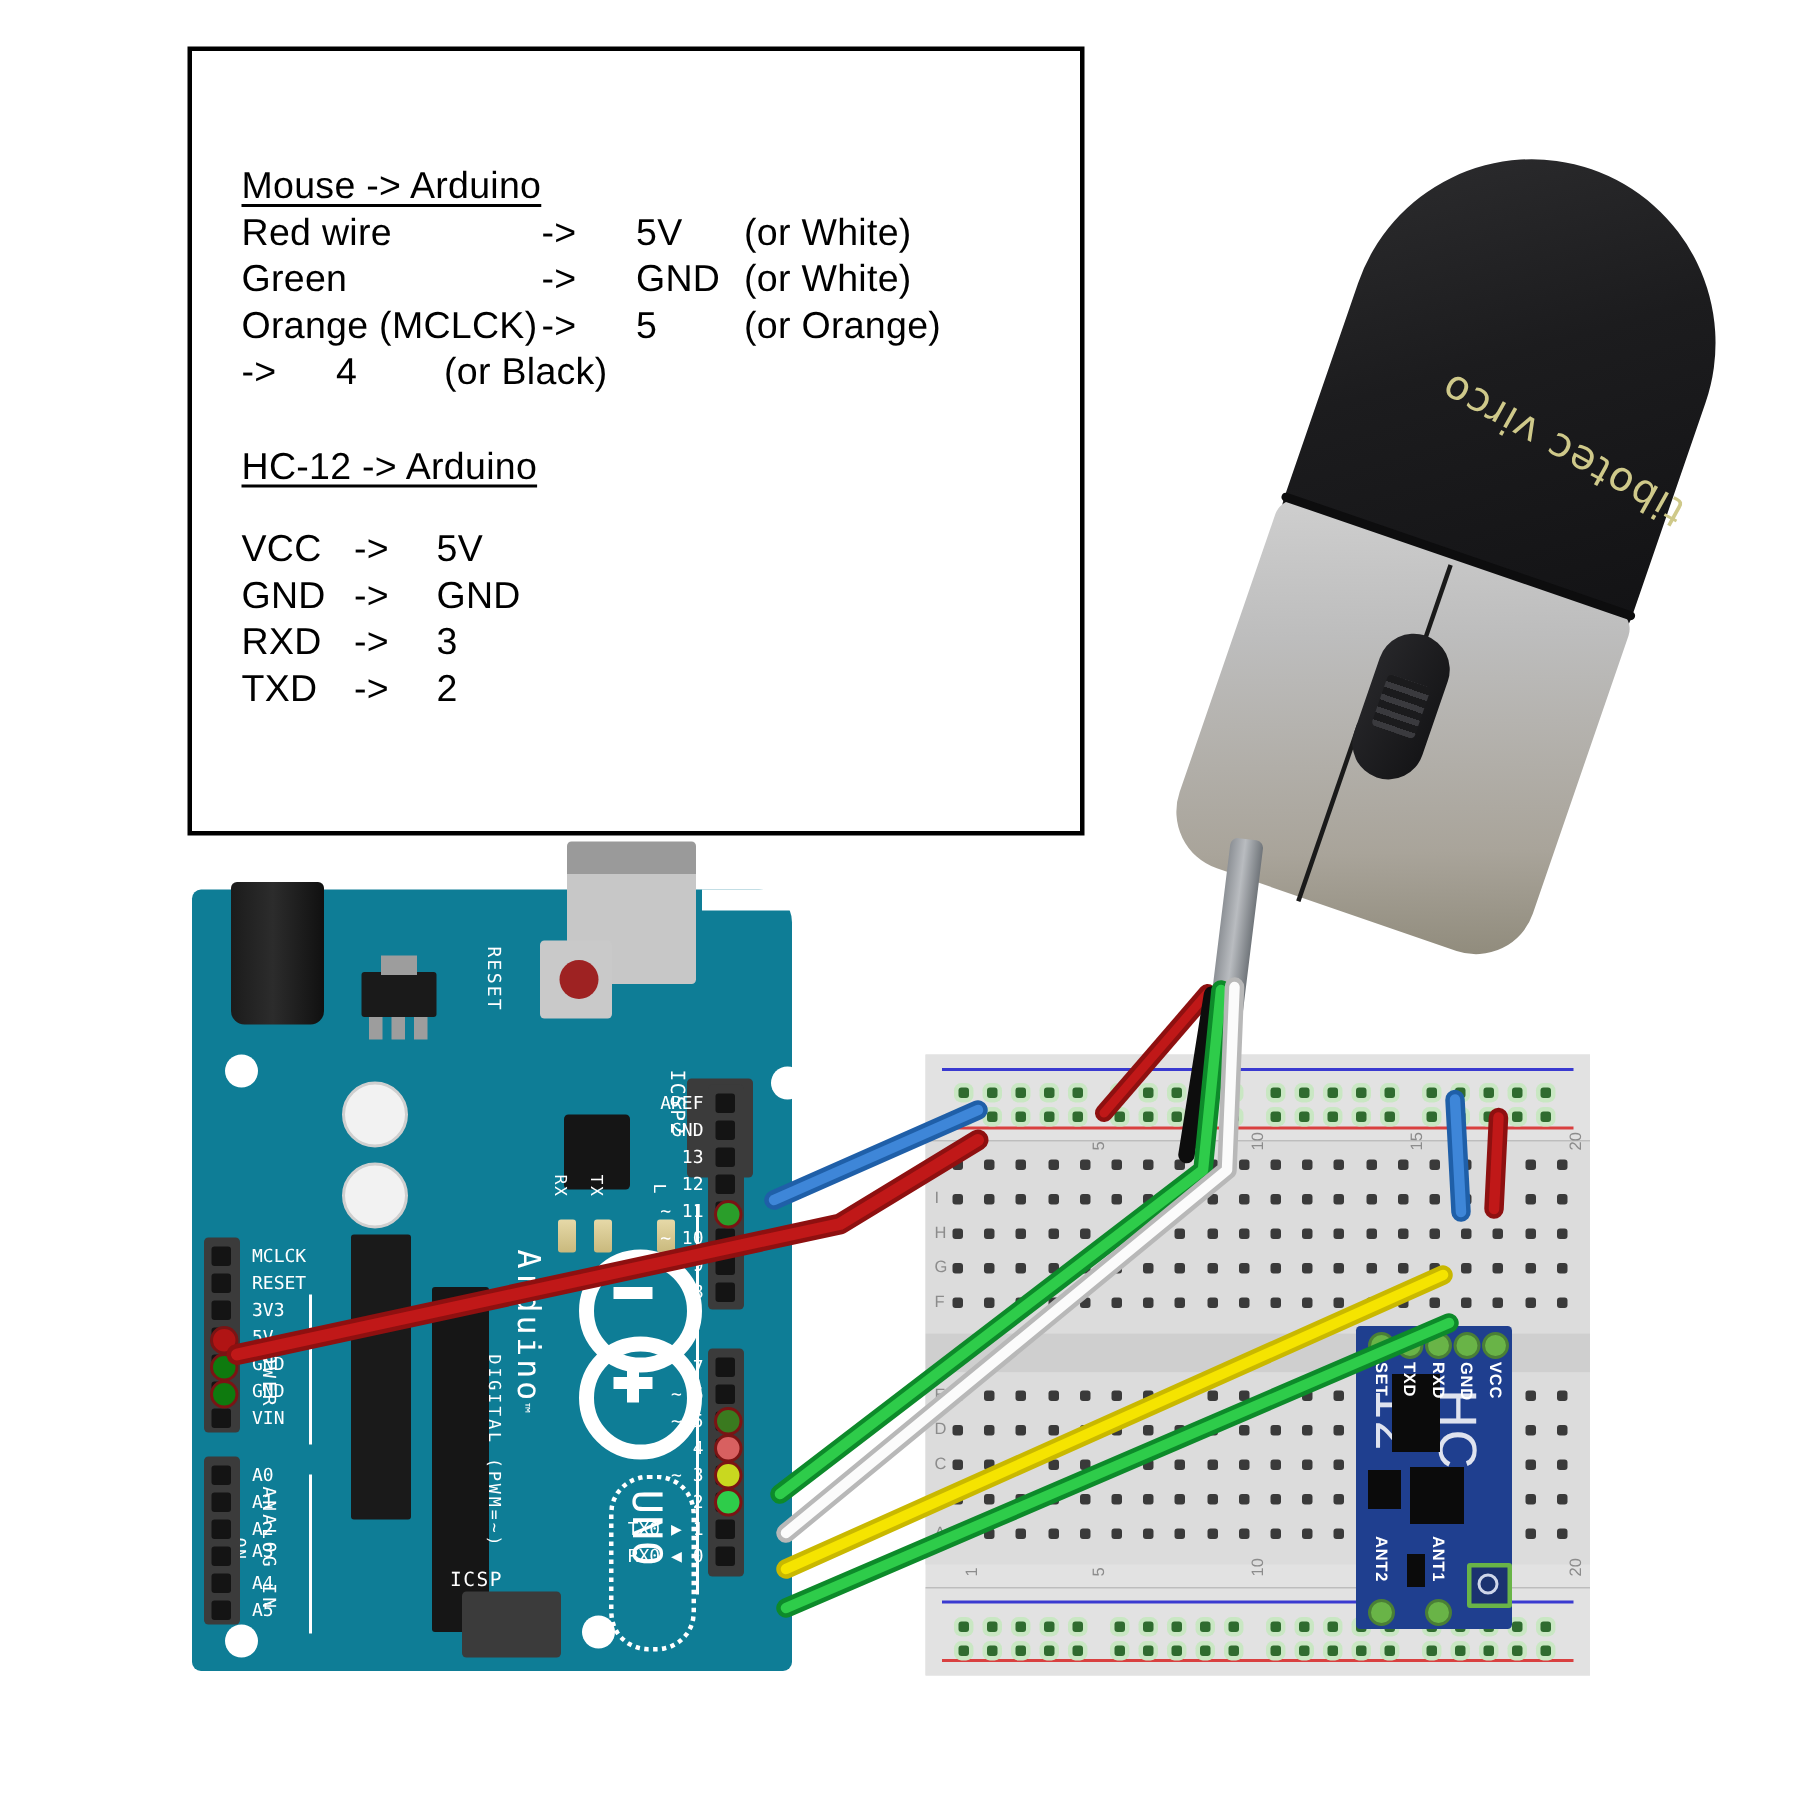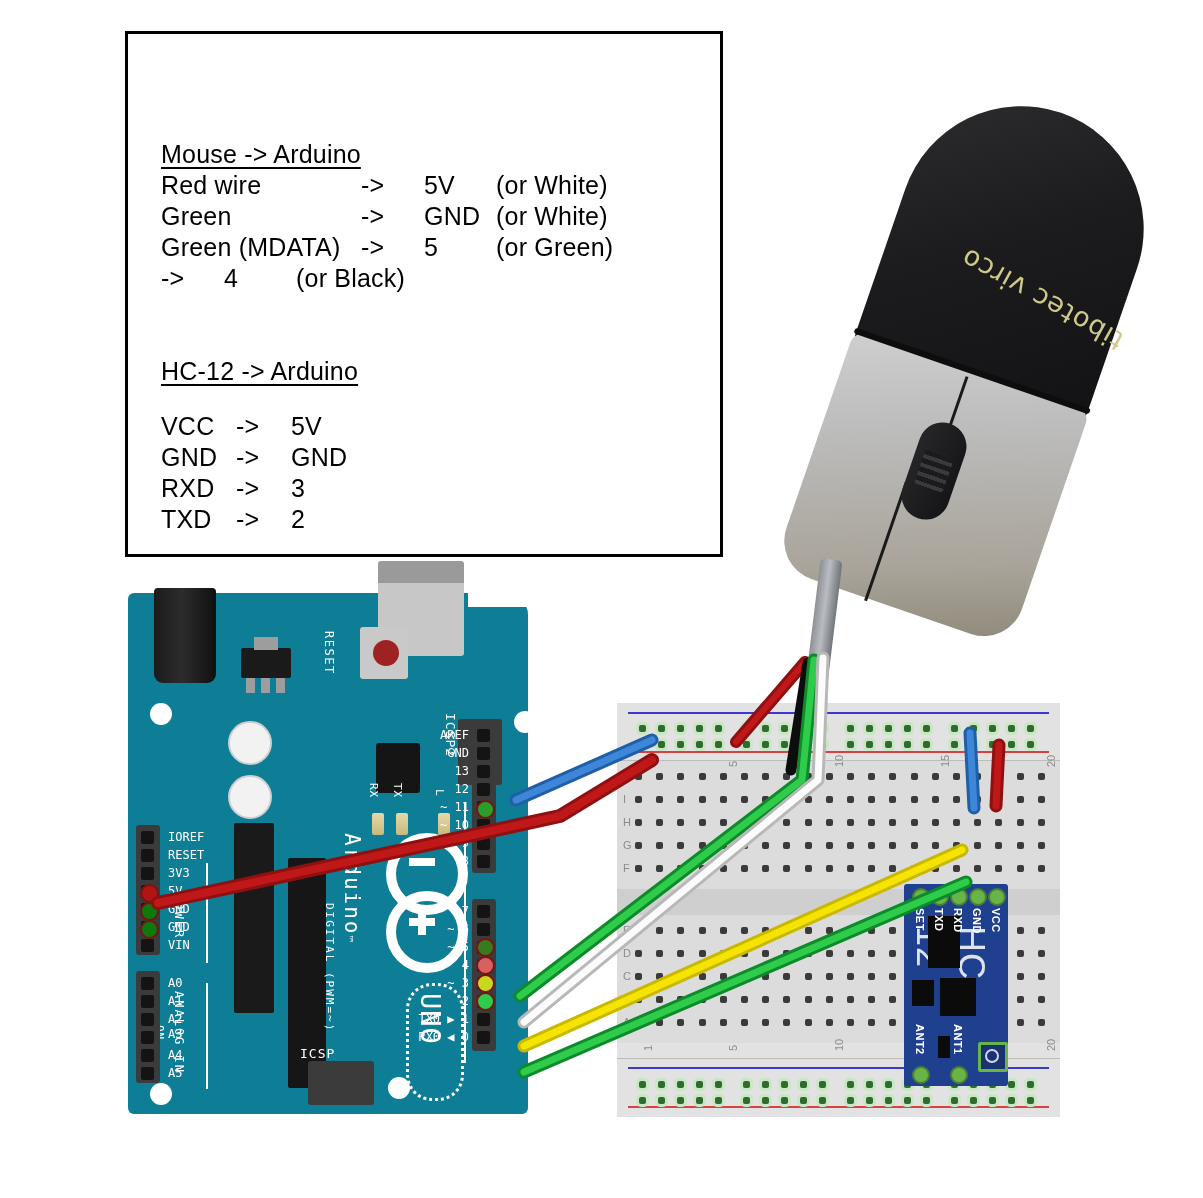--- a/index.html
+++ b/index.html
@@ -6,21 +6,21 @@
   body{width:1203px;height:1198px;position:relative;overflow:hidden;
        font-family:"Liberation Sans",sans-serif;}
 
   
   #legend-box{position:absolute;left:125px;top:31px;width:598px;height:526px;
       background:#ffffff;border:3px solid #000;box-sizing:border-box;}
   #legend-inner{position:absolute;left:33px;top:42px;width:540px;}
   .legend-title{font-size:25px;font-weight:bold;color:#000;
       text-decoration:underline;text-underline-offset:4px;letter-spacing:.2px;}
   .legend-sub{font-size:25px;color:#000;text-decoration:underline;
-      text-underline-offset:4px;margin-top:30px;letter-spacing:.2px;}
+      text-underline-offset:4px;letter-spacing:.2px;}
   .legend-row{font-size:25px;color:#000;display:flex;margin-top:2px;letter-spacing:.2px;}
   .lc1{width:200px;flex:none;}
   .lc2{width:63px;flex:none;}
   .lc3{width:72px;flex:none;}
   .lc4{flex:none;}
   .hc-row{font-size:25px;color:#000;display:flex;margin-top:2px;letter-spacing:.2px;}
   .hc1{width:75px;flex:none;}
   .hc2{width:55px;flex:none;}
   .gap-lg{height:34px;}
   .gap-md{height:24px;}
@@ -158,24 +158,24 @@
       <span class="lc3">5V</span>
       <span class="lc4">(or White)</span>
     </div>
     <div class="legend-row">
       <span class="lc1">Green</span>
       <span class="lc2">-&gt;</span>
       <span class="lc3">GND</span>
       <span class="lc4">(or White)</span>
     </div>
     <div class="legend-row">
-      <span class="lc1">Green (MDATA)</span>
+      <span class="lc1">Orange (MCLCK)</span>
       <span class="lc2">-&gt;</span>
       <span class="lc3">5</span>
-      <span class="lc4">(or Green)</span>
+      <span class="lc4">(or Orange)</span>
     </div>
     <div class="legend-row">
       <span class="lc2">-&gt;</span>
       <span class="lc3">4</span>
       <span class="lc4">(or Black)</span>
     </div>
     <div class="gap-lg"></div>
     <div class="legend-sub">HC-12 -&gt; Arduino</div>
     <div class="gap-md"></div>
     <div class="hc-row">
@@ -586,21 +586,21 @@
 
   <div class="hdr" style="left:344px;top:306px;width:24px;height:152px;"></div>
 
   <div class="vlbl" style="left:58px;top:300px;">POWER</div>
   <div class="vlbl" style="left:58px;top:398px;">ANALOG IN</div>
   <div class="vlbl" style="left:208px;top:310px;font-size:11px;">DIGITAL  (PWM=~)</div>
   <div class="wline" style="left:78px;top:270px;height:100px;"></div>
   <div class="wline" style="left:78px;top:390px;height:106px;"></div>
   <div class="wline" style="left:336px;top:210px;height:260px;"></div>
 <div class="pin" style="left:13px;top:238px;"></div>
-    <div class="pinlbl" style="left:40px;top:237px;">IOREF</div>
+    <div class="pinlbl" style="left:40px;top:237px;">MCLCK</div>
     <div class="pin" style="left:13px;top:256px;"></div>
     <div class="pinlbl" style="left:40px;top:255px;">RESET</div>
     <div class="pin" style="left:13px;top:274px;"></div>
     <div class="pinlbl" style="left:40px;top:273px;">3V3</div>
     <div class="pin" style="left:13px;top:292px;"></div>
     <div class="pinlbl" style="left:40px;top:291px;">5V</div>
     <div class="pin" style="left:13px;top:310px;"></div>
     <div class="pinlbl" style="left:40px;top:309px;">GND</div>
     <div class="pin" style="left:13px;top:328px;"></div>
     <div class="pinlbl" style="left:40px;top:327px;">GND</div>

